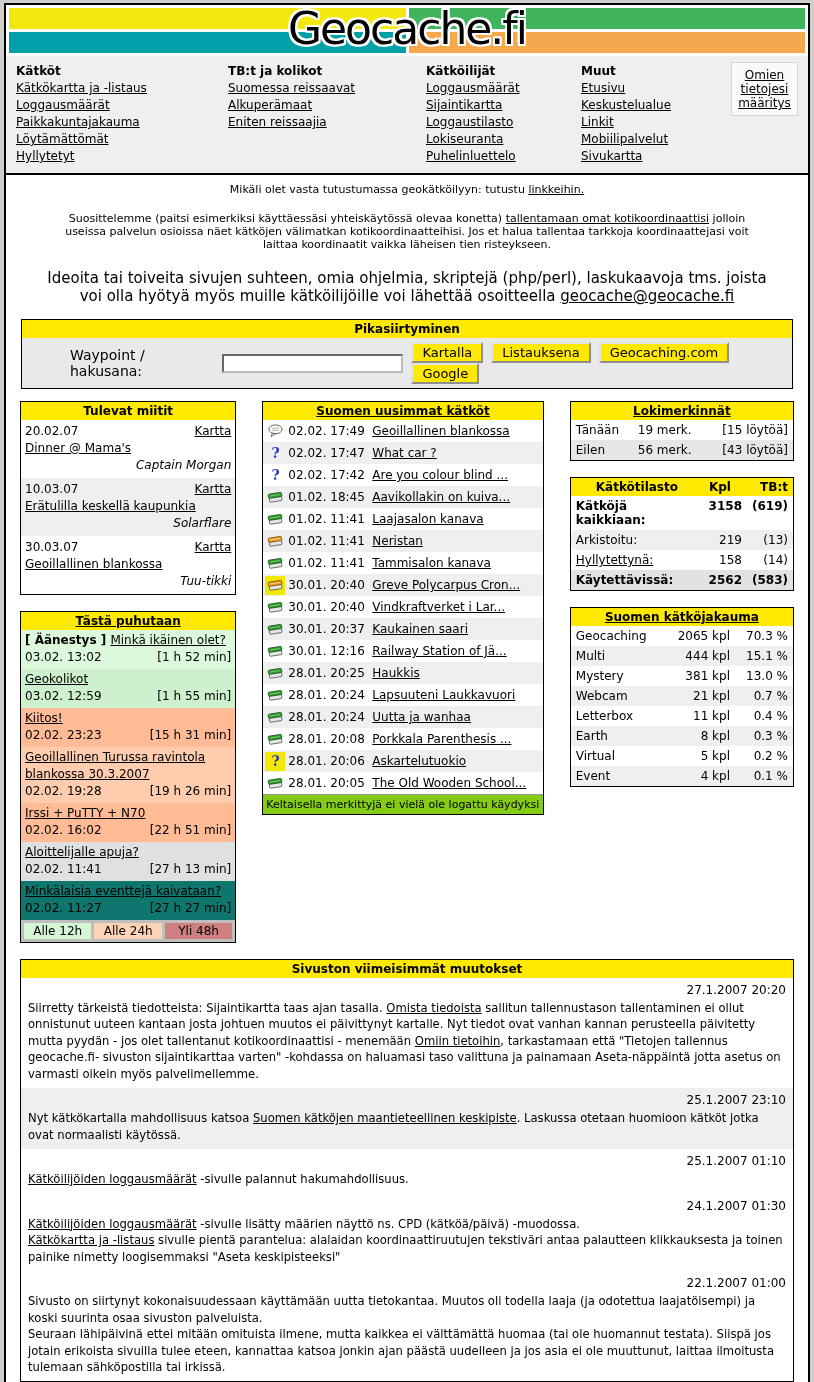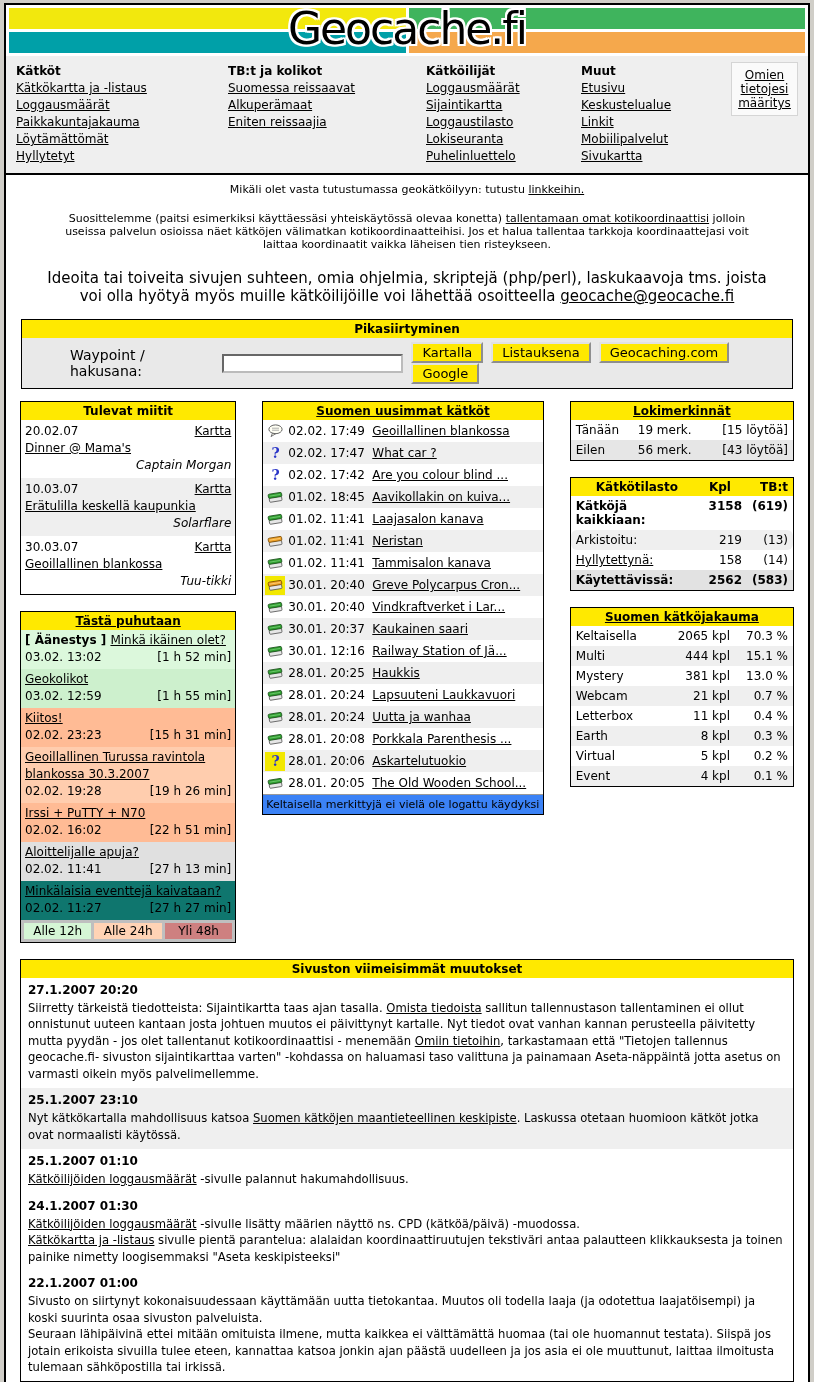--- a/index.html
+++ b/index.html
@@ -51,36 +51,36 @@
   .topic-r2 { display:flex; justify-content:space-between; }
   .legend { display:flex; background:#BFBFBF; padding:3px; gap:3px; }
   .legend span { flex:1; text-align:center; font-size:12px; padding:1px 0; }
   
   .cache-row { display:flex; align-items:center; font-size:12px; height:22px; }
   .cache-row.alt { background:#EFEFEF; }
   .cache-icon { width:20px; height:19px; display:flex; align-items:center; justify-content:center; margin:0 3px 0 2px; }
   .cache-icon.hl { background:#F2E800; }
   .cache-date { width:84px; }
   .cache-name { flex:1; }
-  .cache-note { background:#3b82f6; font-size:11px; padding:3px 3px; border-top:1px solid #999; }
+  .cache-note { background:#84cc16; font-size:11px; padding:3px 3px; border-top:1px solid #999; }
   
   .logs-row { display:flex; font-size:12px; padding:3px 5px; }
   .logs-row .l { width:62px; } .logs-row .c { flex:1; } .logs-row .r { text-align:right; }
   .stats-head { display:flex; background:#FFE900; font-size:12px; padding:2px 5px; font-weight:bold; }
   .stats-head .l { flex:1; text-align:center; } .stats-head .k { width:44px; text-align:center; } .stats-head .t { width:46px; text-align:right; }
   .stats-row { display:flex; font-size:12px; padding:3px 5px; }
   .stats-row .l { flex:1; } .stats-row .k { width:44px; text-align:right; } .stats-row .t { width:46px; text-align:right; }
   .dist-row { display:flex; font-size:12px; padding:3px 5px; }
   .dist-row .l { flex:1; } .dist-row .k { width:72px; text-align:right; } .dist-row .p { width:58px; text-align:right; }
   .alt-bg { background:#EFEFEF; }
   
   .changes { margin:16px 14px 0; border:1px solid #000; background:#fff; }
   .change { padding:4px 7px 6px; font-size:11.6px; line-height:1.42; }
   .change.shaded { background:#EFEFEF; }
-  .change-date { font-weight:bold; font-size:12px; margin-bottom:1px; }
+  .change-date { font-weight:normal; font-size:12px; margin-bottom:1px;text-align:right; }
   .b { font-weight:bold; }
   .lnk { text-decoration:underline; color:#000; }
 </style>
 </head>
 <body>
 
 <div class="page">
 
   <div class="banner">
     <div class="stripes">
@@ -495,21 +495,21 @@
                 <span class="t">(583)</span>
               </div>
             </div>
         </div>
         <div class="box">
           <div class="box-title">
             <a href="#" class="lnk">Suomen kätköjakauma</a>
           </div>
           <div>
               <div class="dist-row">
-                <span class="l">Keltaisella</span>
+                <span class="l">Geocaching</span>
                 <span class="k">2065 kpl</span>
                 <span class="p">70.3 %</span>
               </div>
               <div class="dist-row alt-bg">
                 <span class="l">Multi</span>
                 <span class="k">444 kpl</span>
                 <span class="p">15.1 %</span>
               </div>
               <div class="dist-row">
                 <span class="l">Mystery</span>

